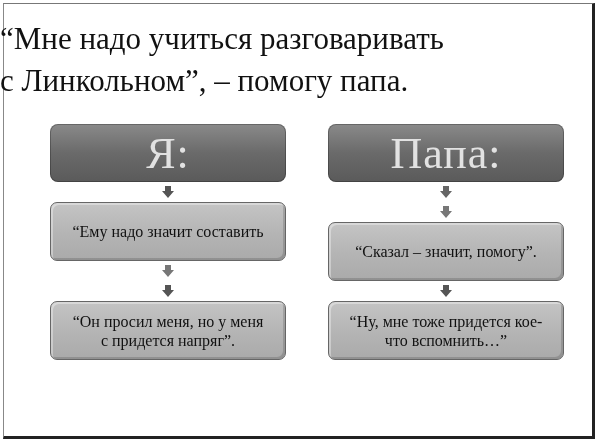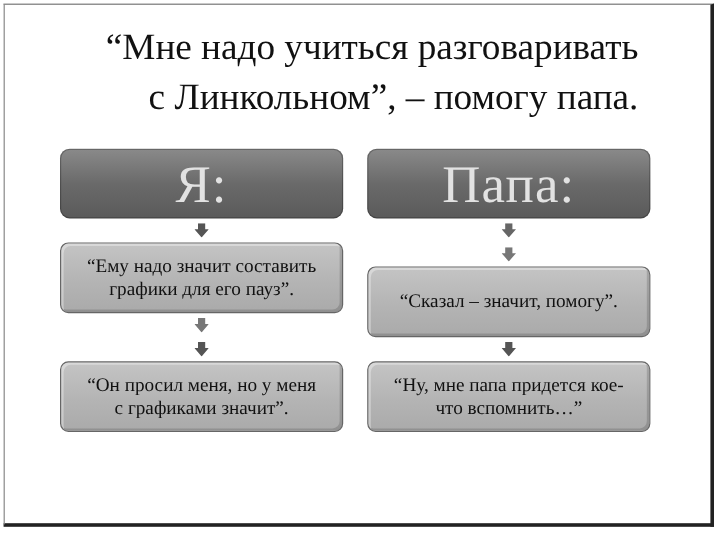--- a/index.html
+++ b/index.html
@@ -2,25 +2,25 @@
 <html><head>
   <meta charset="utf-8">
   <style>
     html, body { margin: 0; padding: 0; background: #ffffff; }
     body { width: 600px; height: 445px; position: relative; overflow: hidden;
            font-family: "Liberation Serif", "DejaVu Serif", serif; }
     .slide { position: absolute; left: 3px; top: 3px; width: 592px; height: 436px;
              border-top: 1px solid #777; border-left: 1px solid #888;
              border-right: 3px solid #222; border-bottom: 3px solid #222;
              background: #fff; box-sizing: border-box; }
-    .title { position: absolute; left: 0; top: 18px; width: 532px; text-align: right;
+    .title { position: absolute; left: 0; top: 18px; width: 532px; text-align: left;
              font-size: 31px; line-height: 42px; color: #111; }
     .col { position: absolute; top: 124px; width: 236px; }
     .col.left { left: 50px; }
-    .col.right { left: 306px; }
+    .col.right { left: 328px; }
     .header { height: 58px; border-radius: 8px;
               background: linear-gradient(#8a8a8a, #6a6a6a 50%, #5a5a5a);
               box-shadow: inset 0 0 0 1px rgba(0,0,0,0.25);
               display: flex; align-items: center; justify-content: center;
               color: #e2e2e2; font-size: 44px; letter-spacing: 1px; }
     .arrow { height: 20px; display: flex; align-items: center; justify-content: center; }
     .arrow svg { display: block; }
     .item { height: 59px; border-radius: 7px;
             background: linear-gradient(#c4c4c4, #b4b4b4 55%, #aaaaaa);
             border: 1px solid #666; box-sizing: border-box;
@@ -41,37 +41,36 @@
 <div class="col left">
   <div class="header">Я:</div>
   <div class="arrow">
     <svg width="12" height="12" viewBox="0 0 12 12">
         <path d="M3 0h6v5h3L6 12 0 5h3z" fill="#555"></path>
       </svg>
   </div>
   <div class="item">
     <div>
       <div>“Ему надо значит составить</div>
-      <div>графики для его пауз”.</div>
     </div>
   </div>
   <div class="arrow">
     <svg width="12" height="12" viewBox="0 0 12 12">
         <path d="M3 0h6v5h3L6 12 0 5h3z" fill="#777"></path>
       </svg>
   </div>
   <div class="arrow">
     <svg width="12" height="12" viewBox="0 0 12 12">
         <path d="M3 0h6v5h3L6 12 0 5h3z" fill="#555"></path>
       </svg>
   </div>
   <div class="item">
     <div>
       <div>“Он просил меня, но у меня</div>
-      <div>с графиками значит”.</div>
+      <div>с придется напряг”.</div>
     </div>
   </div>
 </div>
 
 <div class="col right">
   <div class="header">Папа:</div>
   <div class="arrow">
     <svg width="12" height="12" viewBox="0 0 12 12">
         <path d="M3 0h6v5h3L6 12 0 5h3z" fill="#666"></path>
       </svg>
@@ -86,17 +85,17 @@
       <div>“Сказал – значит, помогу”.</div>
     </div>
   </div>
   <div class="arrow">
     <svg width="12" height="12" viewBox="0 0 12 12">
         <path d="M3 0h6v5h3L6 12 0 5h3z" fill="#555"></path>
       </svg>
   </div>
   <div class="item">
     <div>
-      <div>“Ну, мне папа придется кое-</div>
+      <div>“Ну, мне тоже придется кое-</div>
       <div>что вспомнить…”</div>
     </div>
   </div>
 </div>
 
 </body></html>

